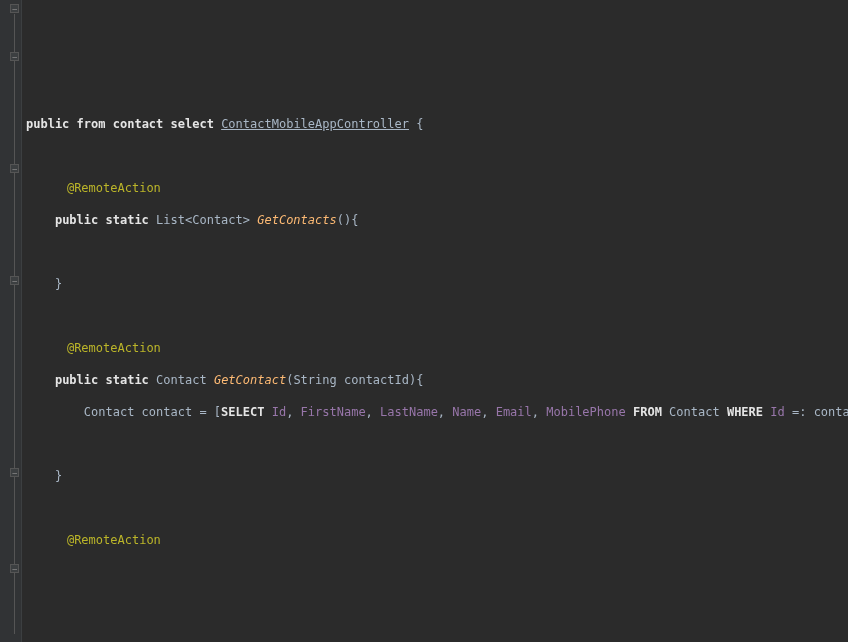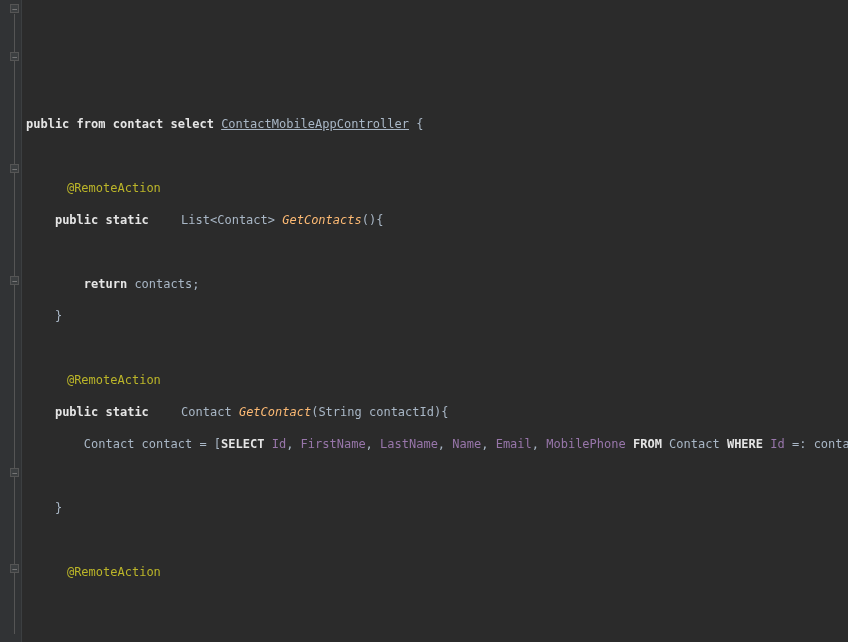--- a/index.html
+++ b/index.html
@@ -22,21 +22,21 @@
     bottom: 0;
     width: 22px;
     background: #313335;
     border-right: 1px solid #3c3f41;
   }
   .code {
     position: relative;
     padding-left: 22px;
   }
   .kw { color: #e5e5e5; font-weight: bold; }
-  .type { color: #a9b7c6; margin-left: 25px; }
+  .type { color: #a9b7c6; }
   .cls { color: #a9b7c6; text-decoration: underline; }
   .method { color: #fdba74; font-style: italic; }
   .annot { color: #bbb529; padding-left: 12px; }
   .field { color: #9876aa; }
   .num { color: #6897bb; }
   .punc { color: #a9b7c6; }
   .fold {
     position: absolute;
     left: 10px;
     width: 9px;
@@ -74,21 +74,20 @@
   <div class="fold" style="top:468px"></div>
   <div class="fold" style="top:564px"></div>
 </div>
 
 <div class="code">
 <div><span class="kw">public</span> <span class="kw">from</span> <span class="kw">contact</span> <span class="kw">select</span> <span class="cls">ContactMobileAppController</span> <span class="punc">{</span></div>
 <div> </div>
 <div>    <span class="annot">@RemoteAction</span></div>
 <div>    <span class="kw">public</span> <span class="kw">static</span> <span class="type">List&lt;Contact&gt;</span> <span class="method">GetContacts</span><span>()</span><span>{</span></div>
 <div> </div>
-<div>        <span class="kw">return</span> <span>contacts;</span></div>
 <div>    <span>}</span></div>
 <div> </div>
 <div>    <span class="annot">@RemoteAction</span></div>
 <div>    <span class="kw">public</span> <span class="kw">static</span> <span class="type">Contact</span> <span class="method">GetContact</span><span>(String contactId)</span><span>{</span></div>
 <div>        <span>Contact contact = [</span><span class="kw">SELECT</span> <span class="field">Id</span><span>, </span><span class="field">FirstName</span><span>, </span><span class="field">LastName</span><span>, </span><span class="field">Name</span><span>, </span><span class="field">Email</span><span>, </span><span class="field">MobilePhone</span> <span class="kw">FROM</span> <span>Contact</span> <span class="kw">WHERE</span> <span class="field">Id</span><span> =: contactId];</span></div>
 <div> </div>
 <div>    <span>}</span></div>
 <div> </div>
 <div>    <span class="annot">@RemoteAction</span></div>
 

